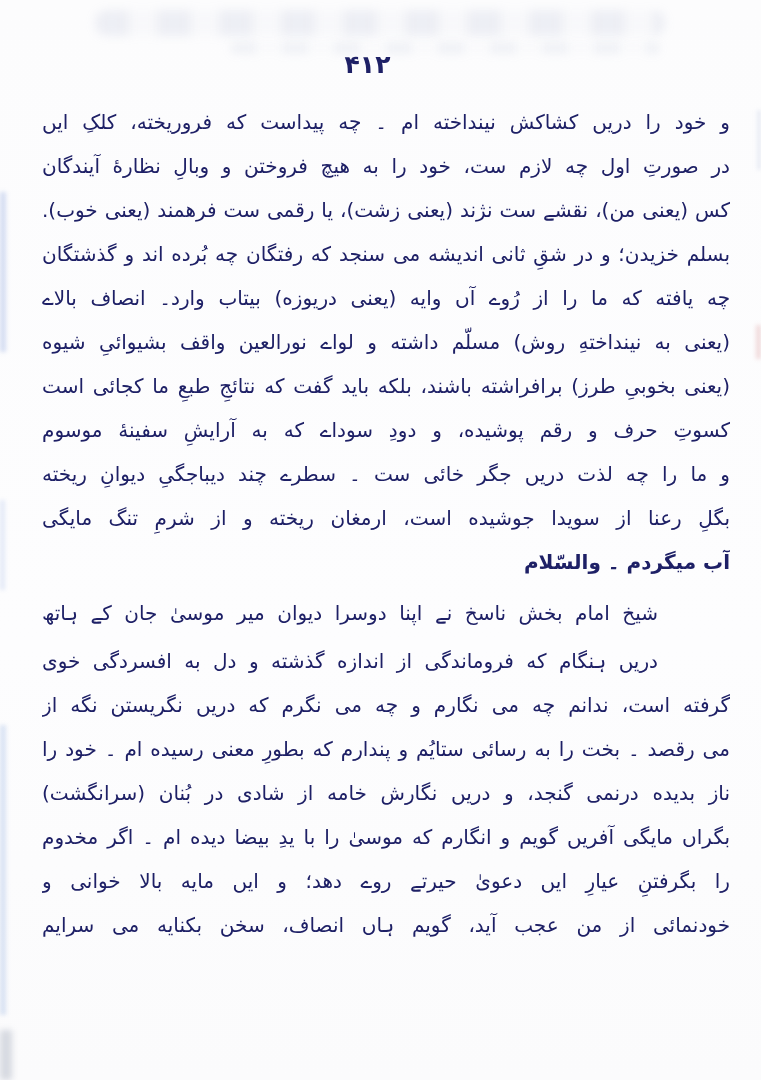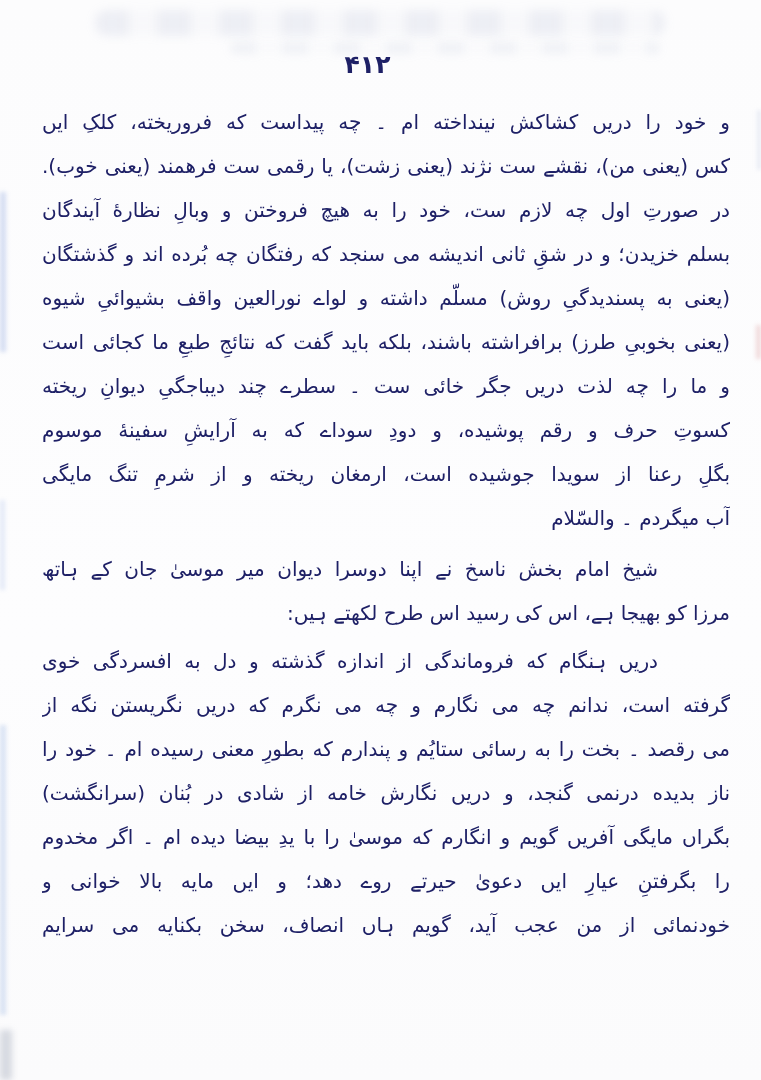--- a/index.html
+++ b/index.html
@@ -60,21 +60,21 @@
   .line {
     height:44px; line-height:44px;
     font-size:20px;
     overflow:hidden;
     text-align:justify;
     text-align-last:justify;
     font-weight:500;
     letter-spacing:0.2px;
   }
   .line.indent { text-indent:72px; }
-  .line.short { text-align:right; text-align-last:right; }
+  .line.short { text-align:right; text-align-last:right;font-weight:bold; }
 </style>
 </head>
 <body>
 
 <div class="page">
 
   <div class="artifact top1"></div>
   <div class="artifact top2"></div>
   <div class="artifact left1"></div>
   <div class="artifact left2"></div>
@@ -82,34 +82,34 @@
   <div class="artifact corner"></div>
   <div class="artifact right1"></div>
   <div class="artifact right2"></div>
 
   <div class="page-number">۴۱۲</div>
 
   <div class="text-block">
 
     <div class="para p1">
       <div class="line">و خود را دریں کشاکش نینداخته ام ۔ چه پیداست که فروریخته، کلکِ ایں</div>
+      <div class="line">در صورتِ اول چه لازم ست، خود را به هیچ فروختن و وبالِ نظارهٔ آیندگان</div>
       <div class="line">کس (یعنی من)، نقشے ست نژند (یعنی زشت)، یا رقمی ست فرهمند (یعنی خوب).</div>
-      <div class="line">در صورتِ اول چه لازم ست، خود را به هیچ فروختن و وبالِ نظارهٔ آیندگان</div>
       <div class="line">بسلم خزیدن؛ و در شقِ ثانی اندیشه می سنجد که رفتگان چه بُرده اند و گذشتگان</div>
-      <div class="line">(یعنی به پسندیدگیِ روش) مسلّم داشته و لواے نورالعین واقف بشیوائیِ شیوه</div>
+      <div class="line">چه یافته که ما را از رُوے آں وایه (یعنی دریوزه) بیتاب وارد۔ انصاف بالاے</div>
+      <div class="line">(یعنی به نینداختهِ روش) مسلّم داشته و لواے نورالعین واقف بشیوائیِ شیوه</div>
       <div class="line">(یعنی بخوبیِ طرز) برافراشته باشند، بلکه باید گفت که نتائجِ طبعِ ما کجائی است</div>
+      <div class="line">کسوتِ حرف و رقم پوشیده، و دودِ سوداے که به آرایشِ سفینهٔ موسوم</div>
       <div class="line">و ما را چه لذت دریں جگر خائی ست ۔ سطرے چند دیباجگیِ دیوانِ ریخته</div>
-      <div class="line">کسوتِ حرف و رقم پوشیده، و دودِ سوداے که به آرایشِ سفینهٔ موسوم</div>
       <div class="line">بگلِ رعنا از سویدا جوشیده است، ارمغان ریخته و از شرمِ تنگ مایگی</div>
       <div class="line short">آب میگردم ۔ والسّلام</div>
     </div>
 
     <div class="para p2">
       <div class="line indent">شیخ امام بخش ناسخ نے اپنا دوسرا دیوان میر موسیٰ جان کے ہاتھ</div>
-      <div class="line short">مرزا کو بھیجا ہے، اس کی رسید اس طرح لکھتے ہیں:</div>
     </div>
 
     <div class="para p3">
       <div class="line indent">دریں ہنگام که فروماندگی از اندازه گذشته و دل به افسردگی خوی</div>
       <div class="line">گرفته است، ندانم چه می نگارم و چه می نگرم که دریں نگریستن نگه از</div>
       <div class="line">می رقصد ۔ بخت را به رسائی ستایُم و پندارم که بطورِ معنی رسیده ام ۔ خود را</div>
       <div class="line">ناز بدیده درنمی گنجد، و دریں نگارش خامه از شادی در بُنان (سرانگشت)</div>
       <div class="line">بگراں مایگی آفریں گویم و انگارم که موسیٰ را با یدِ بیضا دیده ام ۔ اگر مخدوم</div>
       <div class="line">را بگرفتنِ عیارِ ایں دعویٰ حیرتے روے دهد؛ و ایں مایه بالا خوانی و</div>
       <div class="line">خودنمائی از من عجب آید، گویم ہاں انصاف، سخن بکنایه می سرایم</div>

